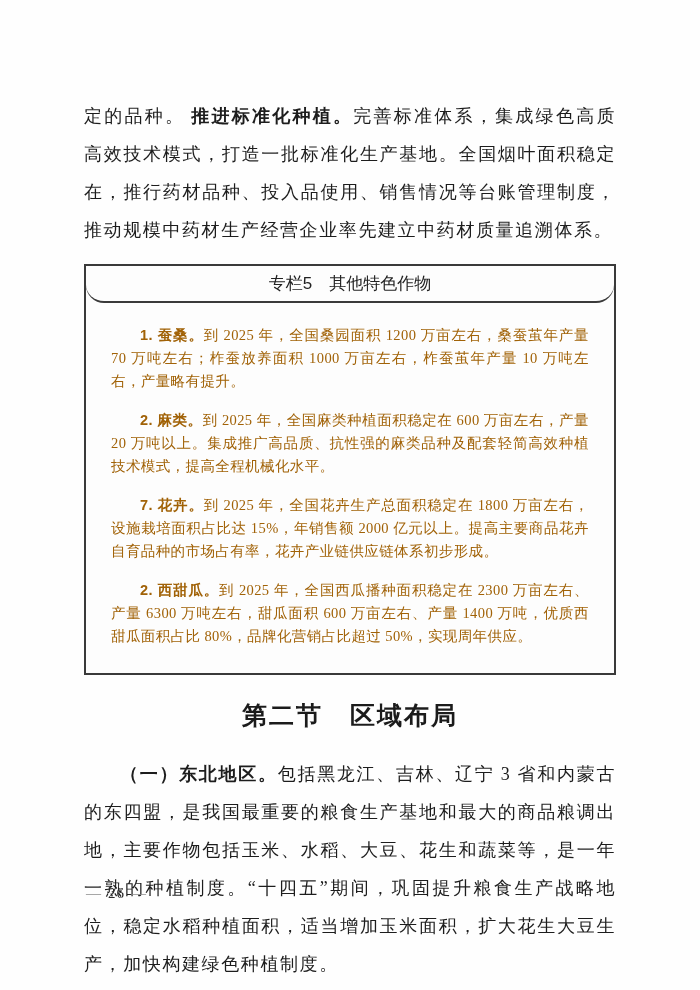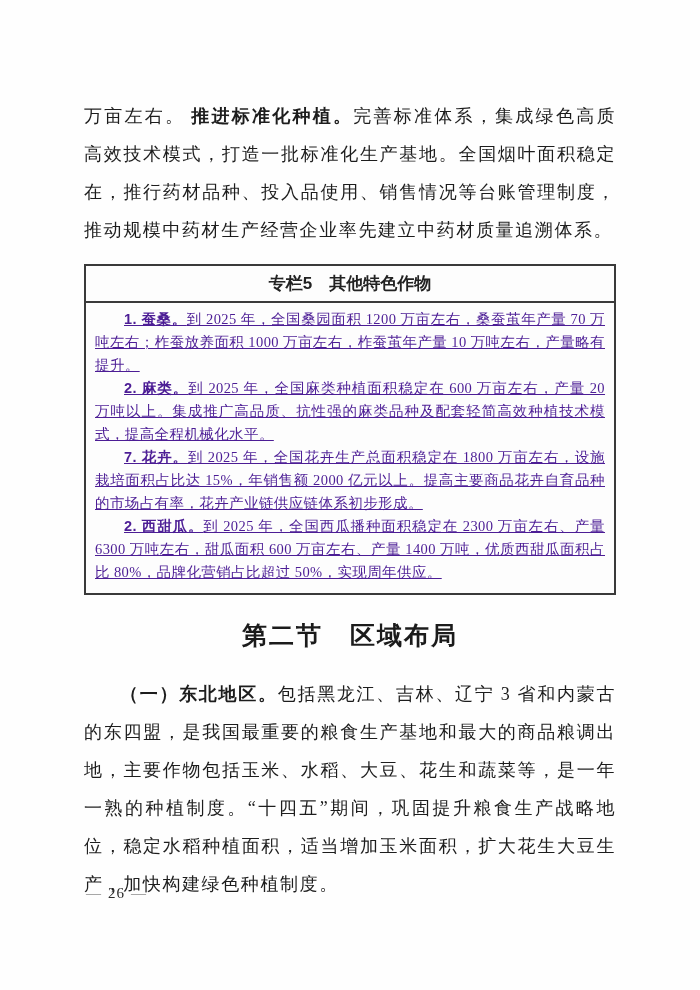--- a/index.html
+++ b/index.html
@@ -44,39 +44,39 @@
   
   .box {
     margin-top: 15px;
     border: 2px solid #3a3a3a;
     background: #fdfdfd;
   }
   .box-header {
     border-bottom: 2px solid #3a3a3a;
     text-align: center;
     font-family: "Liberation Sans", "DejaVu Sans", sans-serif;
-    font-weight: 700;
+    font-weight: 400;
     font-size: 17px;
     line-height: 20px;
     padding: 8px 0 7px;
     color: #222222;
+    border-radius: 18px;
   }
   .box-body {
     padding: 5px 9px 9px 9px;
   }
   .box-item {
-    margin: 0;
+    margin: 16px;
     font-size: 14.5px;
     line-height: 23px;
     letter-spacing: 0.4px;
     text-align: justify;
     text-justify: inter-character;
     text-indent: 2em;
-    color: #4c1d95;
-    text-decoration: underline;
+    color: #a16207;
   }
   .box-item b {
     font-family: "Liberation Sans", "DejaVu Sans", sans-serif;
     font-weight: 700;
   }
   
   .section-heading {
     margin: 0;
     padding-top: 25px;
     text-align: center;
@@ -106,21 +106,21 @@
   }
   .footer .pagenum {
     color: #2a2a2a;
   }
 </style>
 </head>
 <body>
 
 <div class="page">
 
-  <p class="body-para first"><span>万亩左右。</span><span class="hei">推进标准化种植。</span><span>完善标准体系，集成绿色高质高效技术模式，打造一批标准化生产基地。全国烟叶面积稳定在，推行药材品种、投入品使用、销售情况等台账管理制度，推动规模中药材生产经营企业率先建立中药材质量追溯体系。</span></p>
+  <p class="body-para first"><span>定的品种。</span><span class="hei">推进标准化种植。</span><span>完善标准体系，集成绿色高质高效技术模式，打造一批标准化生产基地。全国烟叶面积稳定在，推行药材品种、投入品使用、销售情况等台账管理制度，推动规模中药材生产经营企业率先建立中药材质量追溯体系。</span></p>
 
   <div class="box">
     <div class="box-header">专栏5　其他特色作物</div>
     <div class="box-body">
       <p class="box-item"><b>1. 蚕桑。</b><span>到 2025 年，全国桑园面积 1200 万亩左右，桑蚕茧年产量 70 万吨左右；柞蚕放养面积 1000 万亩左右，柞蚕茧年产量 10 万吨左右，产量略有提升。</span></p>
       <p class="box-item"><b>2. 麻类。</b><span>到 2025 年，全国麻类种植面积稳定在 600 万亩左右，产量 20 万吨以上。集成推广高品质、抗性强的麻类品种及配套轻简高效种植技术模式，提高全程机械化水平。</span></p>
       <p class="box-item"><b>7. 花卉。</b><span>到 2025 年，全国花卉生产总面积稳定在 1800 万亩左右，设施栽培面积占比达 15%，年销售额 2000 亿元以上。提高主要商品花卉自育品种的市场占有率，花卉产业链供应链体系初步形成。</span></p>
       <p class="box-item"><b>2. 西甜瓜。</b><span>到 2025 年，全国西瓜播种面积稳定在 2300 万亩左右、产量 6300 万吨左右，甜瓜面积 600 万亩左右、产量 1400 万吨，优质西甜瓜面积占比 80%，品牌化营销占比超过 50%，实现周年供应。</span></p>
     </div>
   </div>

